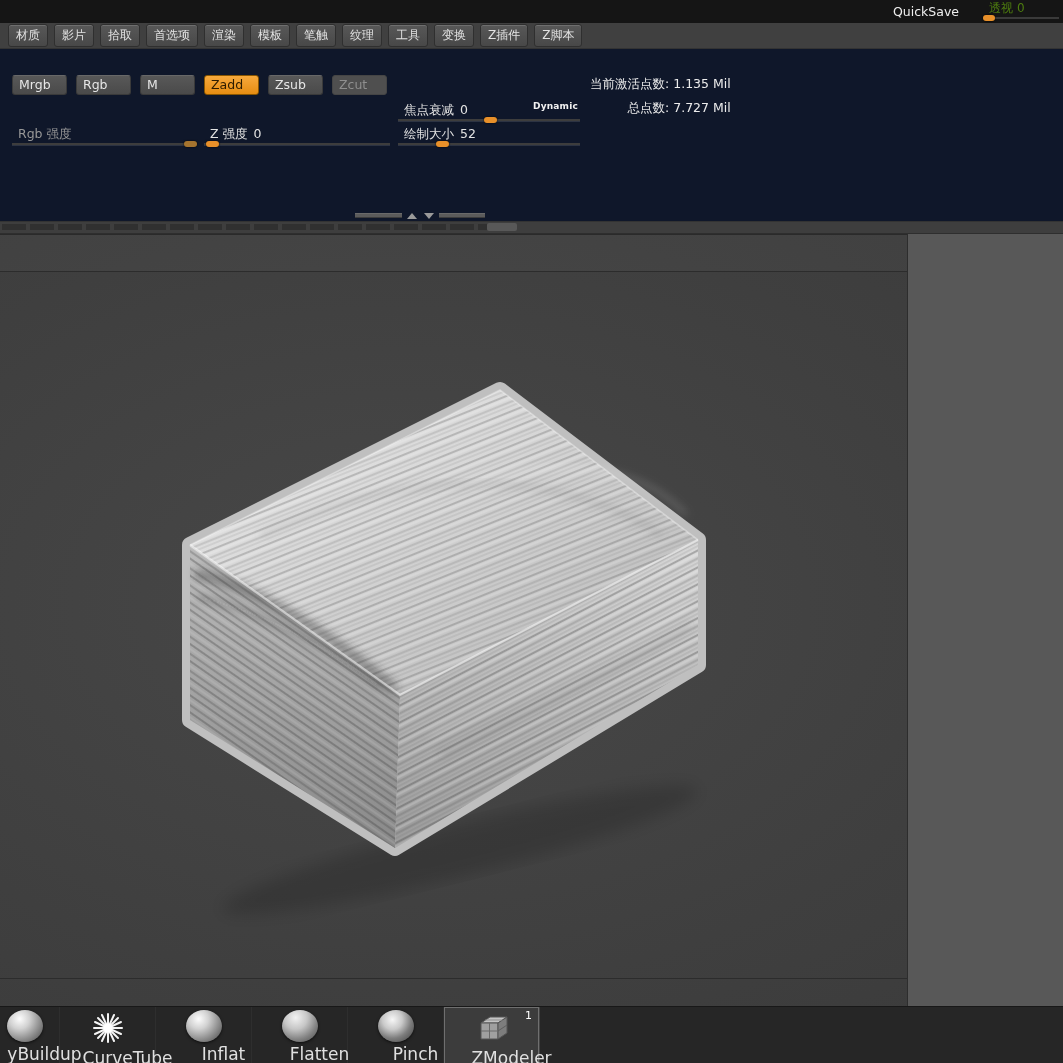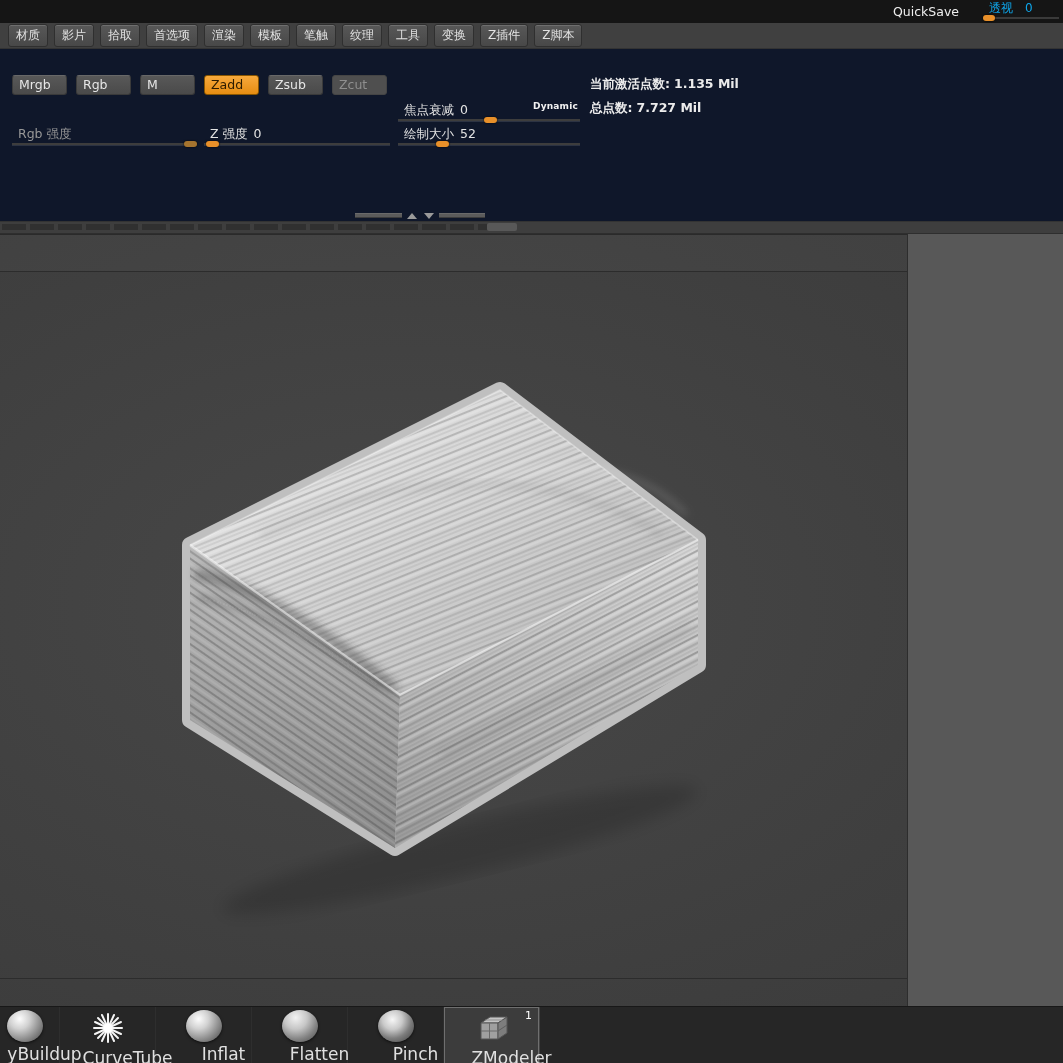--- a/index.html
+++ b/index.html
@@ -6,21 +6,21 @@
   .app{
     position:relative;width:1063px;height:1063px;overflow:hidden;
     background:#4b4b4b;
     font-family:"DejaVu Sans","Liberation Sans",sans-serif;
     -webkit-font-smoothing:antialiased;
   }
   
   .topbar{position:absolute;left:0;top:0;width:100%;height:23px;background:#151515;border-bottom:3px solid #f97316;}
   .quicksave{position:absolute;right:104px;top:4px;font-size:12.5px;color:#efefef;cursor:pointer;}
   .persp{position:absolute;right:4px;top:2px;width:76px;height:20px;}
-  .persp-row{display:flex;gap:12px;font-size:12px;color:#0ea5e9;padding-left:6px;line-height:13px;}
+  .persp-row{display:flex;gap:4px;font-size:12px;color:#4d7c0f;padding-left:6px;line-height:13px;}
   .persp-track{position:relative;margin-top:2px;height:2px;background:#3a3a3a;}
   .persp-handle{position:absolute;left:0;top:-2px;width:12px;height:6px;border-radius:3px;background:#e8902a;box-shadow:0 0 2px #000;}
   
   .menubar{position:absolute;left:0;top:23px;width:100%;height:26px;background:#404040;border-bottom:1px solid #333;
            display:flex;align-items:center;gap:6px;padding-left:8px;box-sizing:border-box;}
   .menu-item{
     font-size:12px;color:#e2e2e2;padding:2px 7px;border-radius:3px;cursor:pointer;
     background:linear-gradient(#585858,#484848);border:1px solid #2f2f2f;
     box-shadow:inset 0 1px 0 rgba(255,255,255,.14);white-space:nowrap;
   }
@@ -34,21 +34,21 @@
   }
   .tbtn.active{background:linear-gradient(#f7a93c,#e68d12);border:1px solid #8a5600;color:#2d1c00;}
   .tbtn.disabled{background:#4f4f4f;border:1px solid #454545;color:#8f8f8f;}
   .slider{position:absolute;height:22px;font-size:12.5px;color:#e3e3e3;cursor:pointer;}
   .slider .lbl{display:flex;gap:6px;padding-left:6px;line-height:14px;white-space:nowrap;margin-top:28px;}
   .slider .track{position:relative;height:2px;margin-top:2px;background:#3d3d3d;box-shadow:0 1px 0 rgba(255,255,255,.12);}
   .slider .handle{position:absolute;top:-2px;width:13px;height:6px;border-radius:3px;background:#e8902a;box-shadow:0 0 2px #000;}
   .slider.dim{color:#979797;}
   .slider.dim .handle{background:#a5742f;}
   .dynamic-tag{position:absolute;right:2px;top:2px;font-size:9px;font-weight:bold;color:#f2f2f2;letter-spacing:.2px;}
-  .stats{position:absolute;left:590px;top:27px;font-size:12.5px;color:#ececec;font-weight:700;}
+  .stats{position:absolute;left:590px;top:27px;font-size:12.5px;color:#ececec;font-weight:400;text-align:right;}
   .stats .row{height:24px;line-height:16px;white-space:nowrap;}
   .stats .row span{margin-right:4px;}
   
   .collapse{position:absolute;left:355px;top:162px;width:130px;height:9px;display:flex;align-items:center;gap:5px;}
   .collapse .bar{flex:1;height:3px;background:#5b5b5b;border-top:1px solid #6a6a6a;border-bottom:1px solid #3c3c3c;}
   .tri{width:0;height:0;cursor:pointer;}
   .tri.up{border-left:5px solid transparent;border-right:5px solid transparent;border-bottom:6px solid #9a9a9a;}
   .tri.down{border-left:5px solid transparent;border-right:5px solid transparent;border-top:6px solid #9a9a9a;margin-left:2px;}
   .tray-strip{position:absolute;left:0;top:172px;width:100%;height:11px;background:#3e3e3e;border-top:1px solid #333;border-bottom:1px solid #2e2e2e;}
   .tray-dashes{position:absolute;left:2px;top:2px;width:485px;height:6px;

